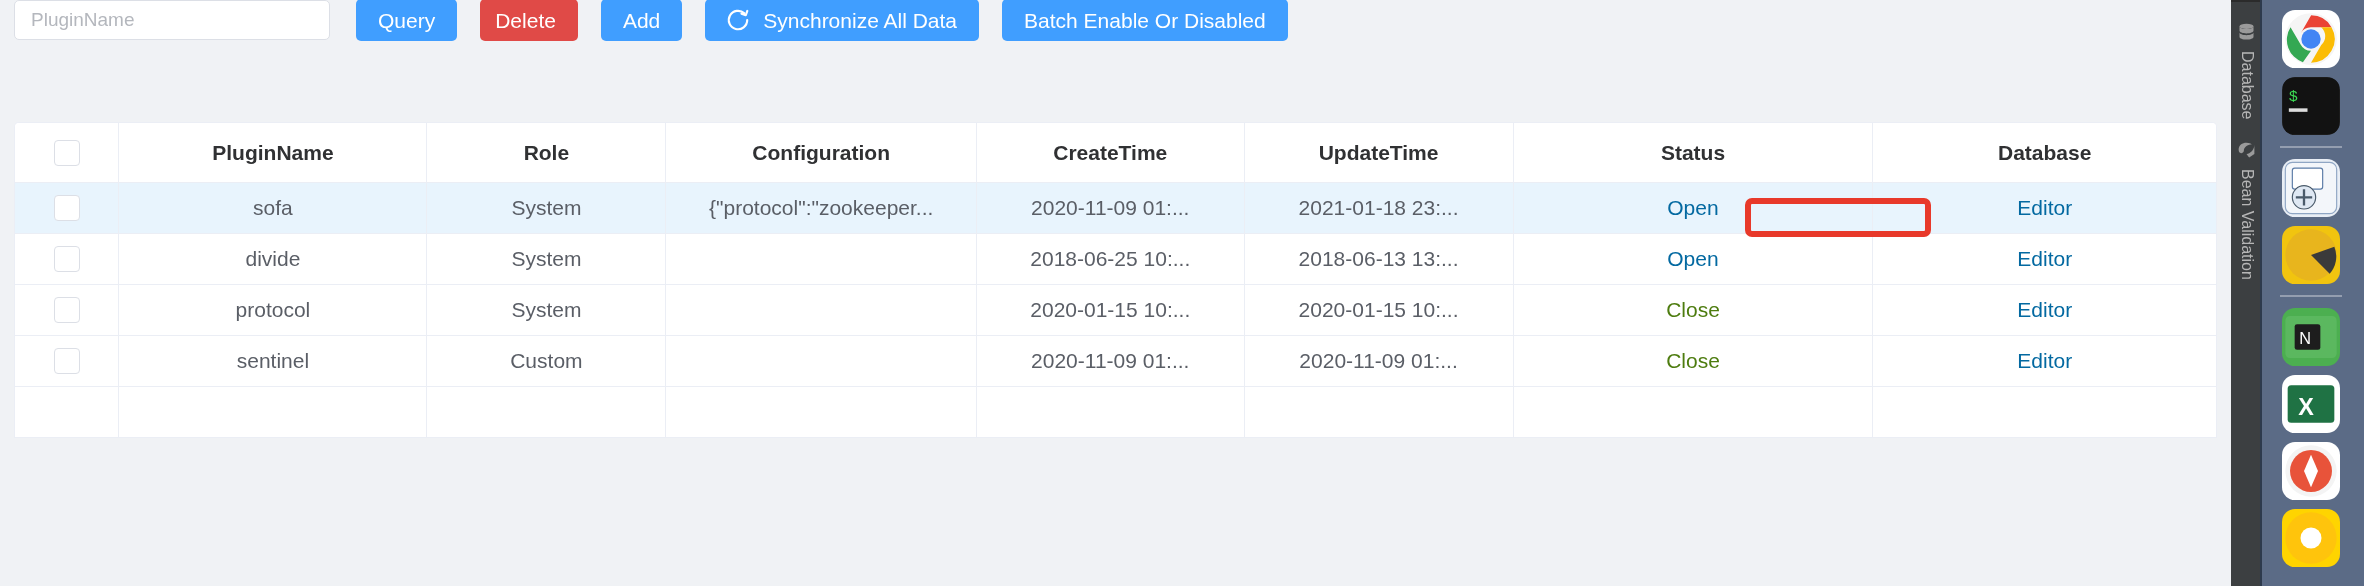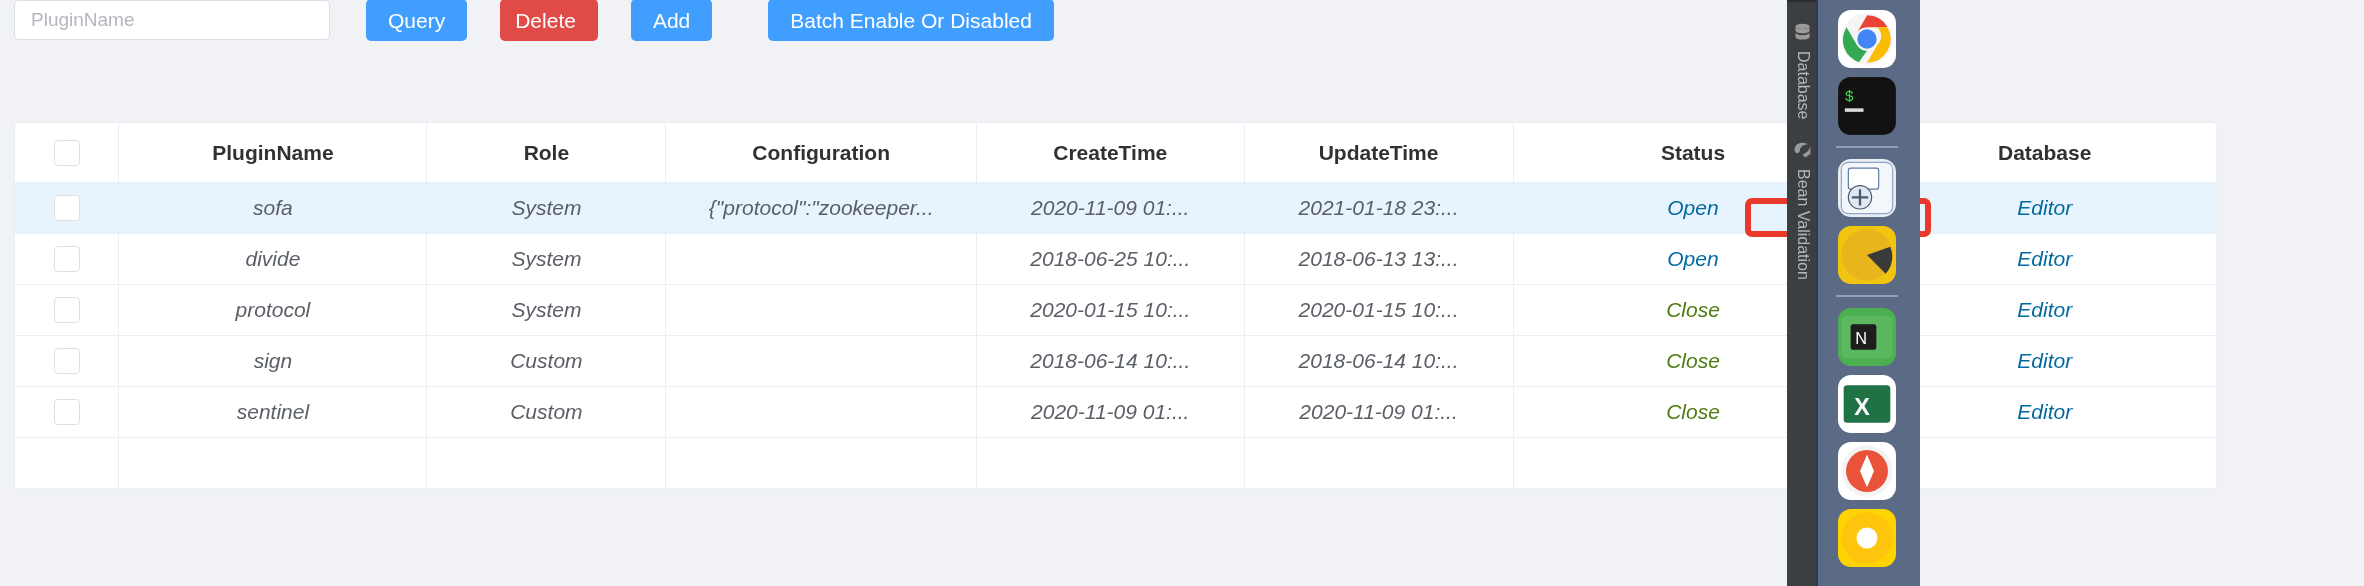--- a/index.html
+++ b/index.html
@@ -4,21 +4,21 @@
 <style>
   html, body {
     margin: 0; padding: 0;
     width: 2364px; height: 586px;
     overflow: hidden;
     background: #f0f2f5;
     font-family: "Liberation Sans", sans-serif;
   }
   #app {
     position: relative;
-    width: 1920px; height: 586px;
+    width: 2364px; height: 586px;
     background: #f0f2f5;
   }
 
   
   .content {
     position: absolute;
     left: 0; top: 0;
     width: 2231px; height: 586px;
     background: #f0f2f5;
     box-sizing: border-box;
@@ -54,21 +54,20 @@
     color: #ffffff;
     font-size: 21px;
     font-family: "Liberation Sans", sans-serif;
     cursor: pointer;
     padding: 0 22px;
     display: inline-flex;
     align-items: center;
     justify-content: center;
     white-space: nowrap;
     line-height: 1;
-    margin-left: 10px;
   }
   .btn-primary { background: #409eff; }
   .btn-danger  { background: #e04a47; padding-left: 15px; }
   .btn.sync { padding-left: 20px; padding-right: 22px; }
   .btn .sync-ico {
     display: inline-flex;
     align-items: center;
     margin-right: 12px;
   }
   .sp-22 { width: 26px; }
@@ -101,21 +100,21 @@
     height: 50px;
     overflow: hidden;
     white-space: nowrap;
   }
   th:last-child, td:last-child { border-right: none; }
   th {
     font-weight: bold;
     height: 59px;
     background: #ffffff;
   }
-  tbody td { color: #5a5e66; font-weight: normal; font-style: italic; }
+  tbody td { color: #5a5e66; font-weight: normal; }
   tr.selected td { background: #e8f4fd; }
 
   .cbox {
     display: inline-block;
     width: 26px; height: 26px;
     border: 1px solid #dcdfe6;
     border-radius: 4px;
     background: #ffffff;
     box-sizing: border-box;
     vertical-align: middle;
@@ -205,20 +204,29 @@
 
     <div class="toolbar">
       <input class="search-input" type="text" placeholder="PluginName" style="">
       <span class="sp-22"></span>
       <button class="btn btn-primary">Query</button>
       <span class="sp-20"></span>
       <button class="btn btn-danger">Delete</button>
       <span class="sp-20"></span>
       <button class="btn btn-primary">Add</button>
       <span class="sp-20"></span>
+      <button class="btn btn-primary sync">
+        <span class="sync-ico">
+          <svg width="26" height="26" viewBox="0 0 24 24" fill="none" stroke="#ffffff" stroke-width="2" stroke-linecap="round">
+            <path d="M20.5 12a8.5 8.5 0 1 1-2.6-6.1"></path>
+            <path d="M20.6 3.6 L19.2 7.6 L15.2 6.2" stroke-linejoin="round"></path>
+          </svg>
+        </span>
+        <span>Synchronize All Data</span>
+      </button>
       <span class="sp-20"></span>
       <button class="btn btn-primary">Batch Enable Or Disabled</button>
     </div>
 
     <div class="table-wrap">
       <table>
         <colgroup>
           <col style="width:80px">
           <col style="width:237px">
           <col style="width:184px">
@@ -268,30 +276,20 @@
               <td>protocol</td>
               <td>System</td>
               <td></td>
               <td>2020-01-15 10:...</td>
               <td>2020-01-15 10:...</td>
               <td><span class="status-close">Close</span></td>
               <td><span class="op-link">Editor</span></td>
             </tr>
             <tr>
               <td><span class="cbox"></span></td>
-              <td>sign</td>
-              <td>Custom</td>
-              <td></td>
-              <td>2018-06-14 10:...</td>
-              <td>2018-06-14 10:...</td>
-              <td><span class="status-close">Close</span></td>
-              <td><span class="op-link">Editor</span></td>
-            </tr>
-            <tr>
-              <td><span class="cbox"></span></td>
               <td>sentinel</td>
               <td>Custom</td>
               <td></td>
               <td>2020-11-09 01:...</td>
               <td>2020-11-09 01:...</td>
               <td><span class="status-close">Close</span></td>
               <td><span class="op-link">Editor</span></td>
             </tr>
             <tr>
               <td></td>

